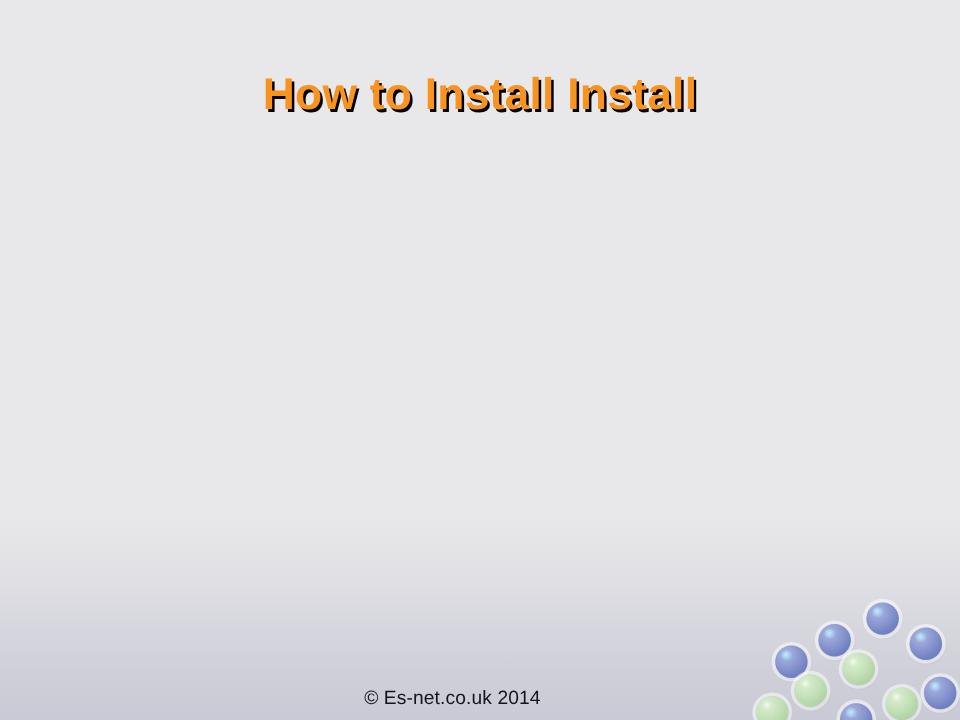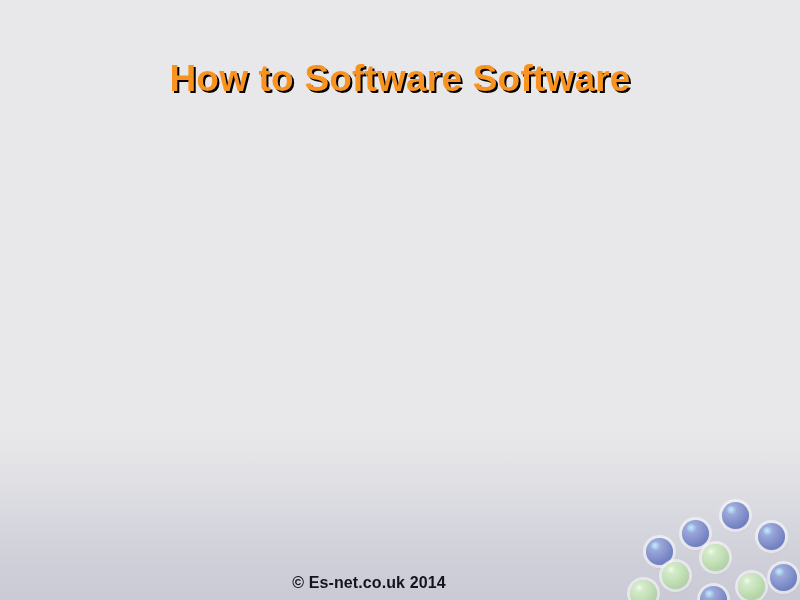--- a/index.html
+++ b/index.html
@@ -63,28 +63,27 @@
     font-size: 30px;
     line-height: 43px;
     font-weight: bold;
     color: #6a62e8;
     text-shadow: 2px 2px 0 #000000;
   }
 
   
   #footer {
     position: absolute;
-    left: 4px;
+    left: 12px;
     width: 730px;
     top: 574px;
     text-align: center;
     font-size: 16px;
     color: #14141c;
     letter-spacing: 0.1px;
-    font-weight: bold;
   }
 
   
   #sphere-cluster {
     position: absolute;
     right: 0;
     bottom: 0;
     width: 160px;
     height: 110px;
     pointer-events: none;
@@ -126,21 +125,21 @@
   }
 </style>
 </head>
 <body>
 
 <div id="slide">
 
   <div id="bg-base"></div>
   <div id="bg-gradient"></div>
 
-  <div id="title">How to Software Software</div>
+  <div id="title">How to Install Install</div>
 
 
   <div id="footer">© Es-net.co.uk 2014</div>
 
   <div id="sphere-cluster">
       <div class="sphere blue" style="left: 82px; top: 12px; width: 27px; height: 27px;"></div>
       <div class="sphere blue" style="left: 42px; top: 30px; width: 27px; height: 27px;"></div>
       <div class="sphere blue" style="left: 118px; top: 33px; width: 27px; height: 27px;"></div>
       <div class="sphere blue" style="left: 6px; top: 48px; width: 27px; height: 27px;"></div>
       <div class="sphere green" style="left: 62px; top: 54px; width: 27px; height: 27px;"></div>

